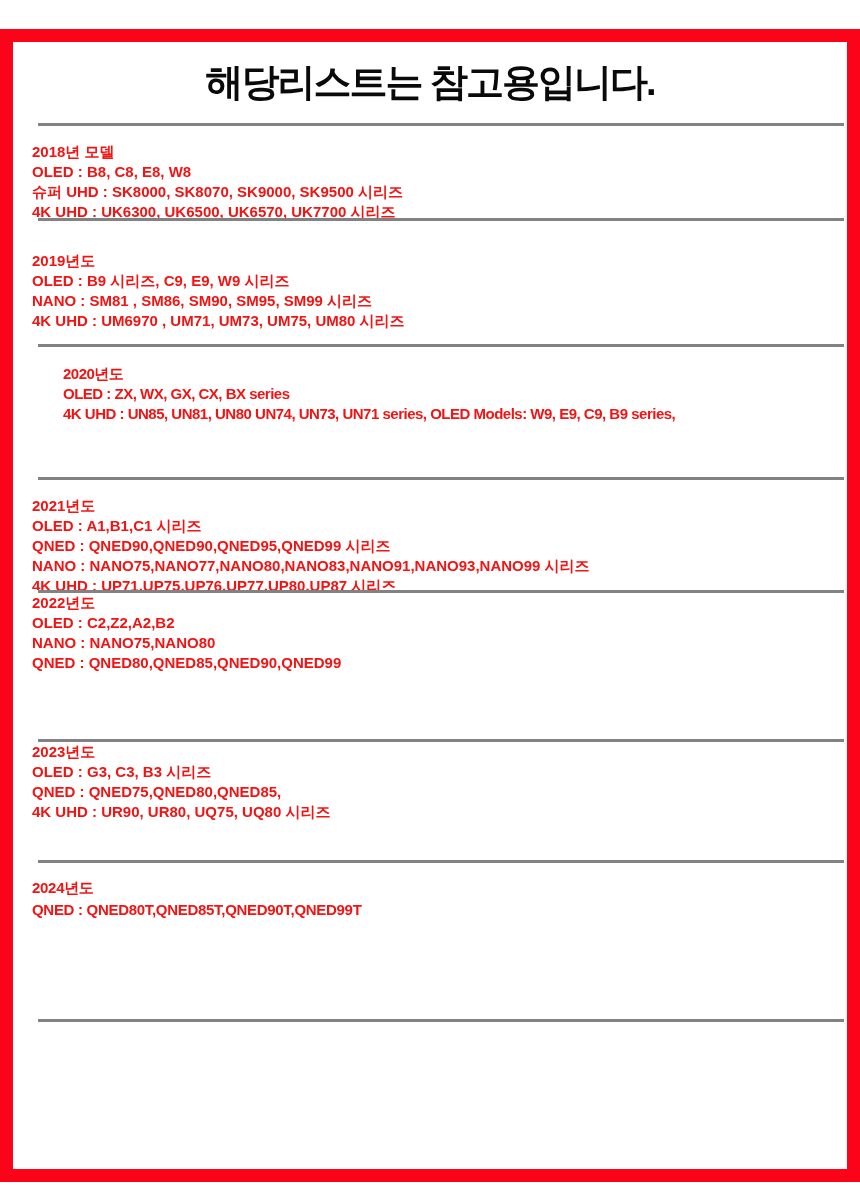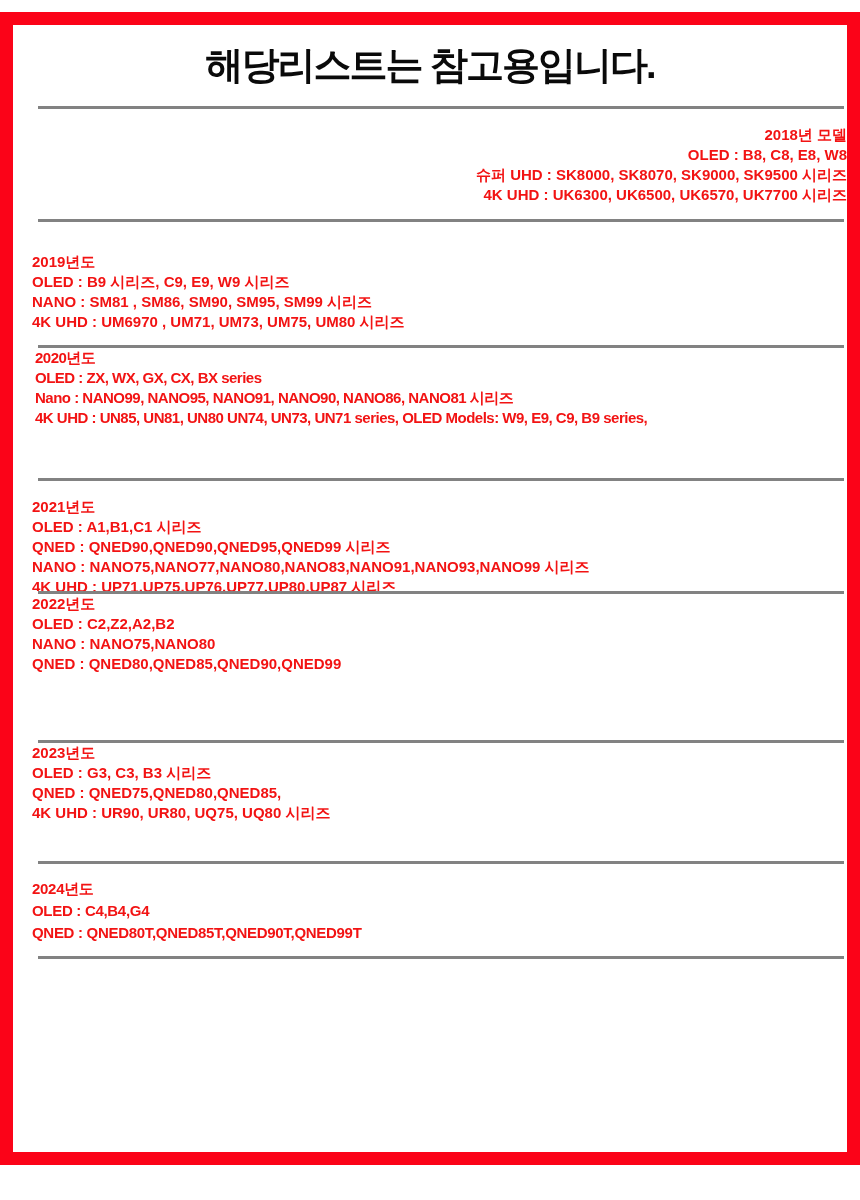--- a/index.html
+++ b/index.html
@@ -16,21 +16,21 @@
     font-family: "Liberation Sans", sans-serif;
   }
   .page {
     position: relative;
     width: 860px; height: 1200px;
     background: #ffffff;
     overflow: hidden;
   }
   .frame {
     position: absolute;
-    left: 0; top: 12px;
+    left: 0; top: 29px;
     width: 860px; height: 1153px;
     border: 13px solid var(--frame-red);
     background: #ffffff;
     overflow: hidden;
   }
   .title-block {
     height: 81px;
     display: flex;
     align-items: center;
     justify-content: center;
@@ -54,27 +54,27 @@
     color: var(--text-red);
     font-weight: bold;
     font-size: 15px;
     line-height: 20px;
     overflow: hidden;
   }
   .model-section .year-label,
   .model-section .model-row {
     white-space: nowrap;
   }
-  .s0 { height: 110px; padding-top: 16px; text-align: right; }
+  .s0 { height: 92px; padding-top: 16px; }
   .s1 { height: 123px; padding-top: 30px; }
-  .s2 { height: 130px; padding-left: 22px; letter-spacing: -0.5px; }
+  .s2 { height: 130px; padding-top: 17px; padding-left: 22px; letter-spacing: -0.5px; margin-left: 28px; }
   .s3 { height: 110px; padding-top: 16px; }
   .s4 { height: 146px; }
   .s5 { height: 118px; }
-  .s6 { height: 92px; padding-top: 14px; line-height: 22px; letter-spacing: -0.3px; }
+  .s6 { height: 156px; padding-top: 14px; line-height: 22px; letter-spacing: -0.3px; }
   .notes {
     height: 132px;
     padding-top: 22px;
     padding-left: 19px;
     color: var(--text-red);
     font-weight: bold;
     font-size: 15.5px;
     line-height: 27px;
     letter-spacing: -0.3px;
     overflow: hidden;
@@ -104,21 +104,20 @@
       <div class="year-label">2019년도</div>
       <div class="model-row">OLED : B9 시리즈, C9, E9, W9 시리즈</div>
       <div class="model-row">NANO : SM81 , SM86, SM90, SM95, SM99 시리즈</div>
       <div class="model-row">4K UHD : UM6970 , UM71, UM73, UM75, UM80 시리즈</div>
     </section>
     <div class="sep"></div>
 
     <section class="model-section s2">
       <div class="year-label">2020년도</div>
       <div class="model-row">OLED : ZX, WX, GX, CX, BX series</div>
-      <div class="model-row">Nano : NANO99, NANO95, NANO91, NANO90, NANO86, NANO81 시리즈</div>
       <div class="model-row">4K UHD : UN85, UN81, UN80 UN74, UN73, UN71 series, OLED Models: W9, E9, C9, B9 series,</div>
     </section>
     <div class="sep"></div>
 
     <section class="model-section s3">
       <div class="year-label">2021년도</div>
       <div class="model-row">OLED : A1,B1,C1 시리즈</div>
       <div class="model-row">QNED : QNED90,QNED90,QNED95,QNED99 시리즈</div>
       <div class="model-row">NANO : NANO75,NANO77,NANO80,NANO83,NANO91,NANO93,NANO99 시리즈</div>
       <div class="model-row">4K UHD : UP71,UP75,UP76,UP77,UP80,UP87 시리즈</div>
@@ -136,20 +135,19 @@
     <section class="model-section s5">
       <div class="year-label">2023년도</div>
       <div class="model-row">OLED : G3, C3, B3 시리즈</div>
       <div class="model-row">QNED : QNED75,QNED80,QNED85,</div>
       <div class="model-row">4K UHD : UR90, UR80, UQ75, UQ80 시리즈</div>
     </section>
     <div class="sep"></div>
 
     <section class="model-section s6">
       <div class="year-label">2024년도</div>
-      <div class="model-row">OLED : C4,B4,G4</div>
       <div class="model-row">QNED : QNED80T,QNED85T,QNED90T,QNED99T</div>
     </section>
     <div class="sep"></div>
 
 
   </div>
 </div>
 
 </body></html>

